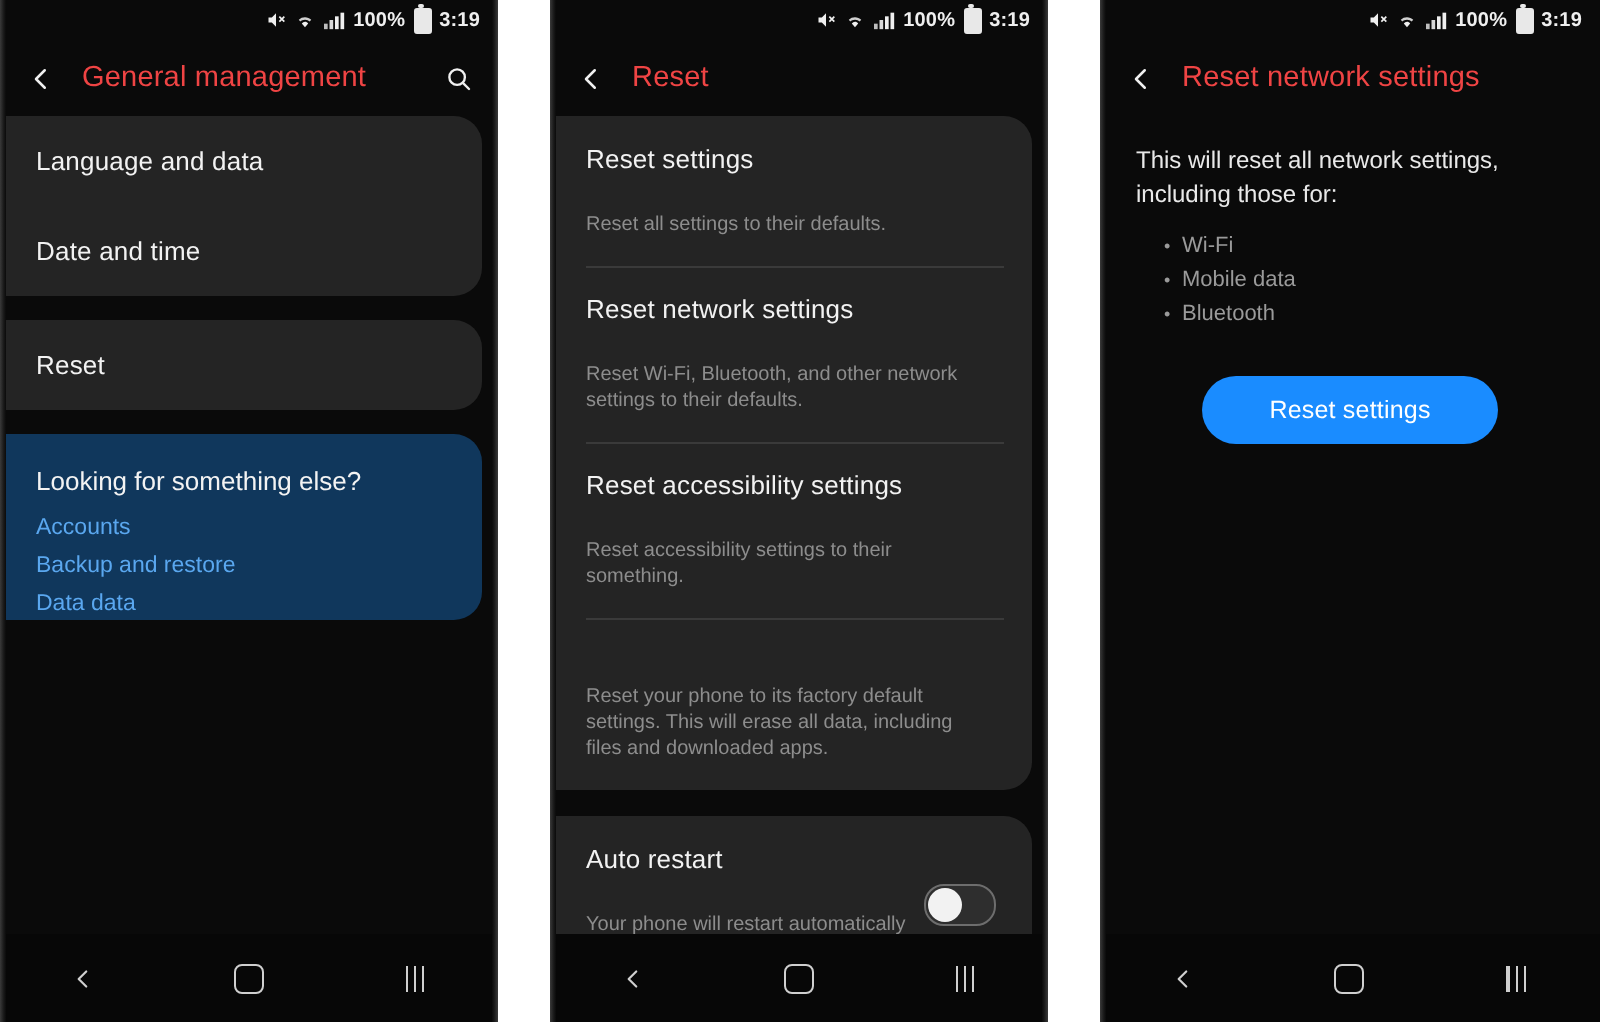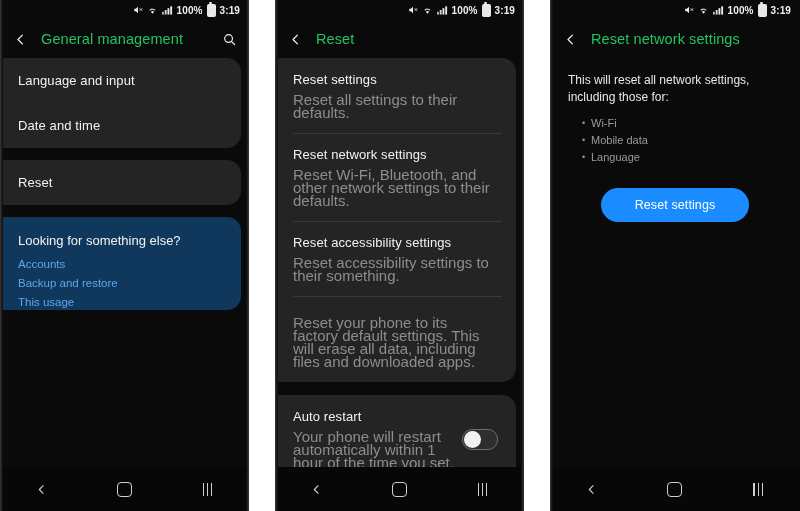--- a/index.html
+++ b/index.html
@@ -78,21 +78,21 @@
     border-radius: 1px;
   }
 
   
   .appbar {
     position: relative;
     height: 38px;
     display: flex;
     align-items: center;
     padding: 0 12px 0 13px;
-    color: #22c55e;
+    color: #ef4444;
   }
   .appbar-title {
     font-size: 14.5px;
     font-weight: 500;
     margin-left: 13px;
     flex: 1;
     white-space: nowrap;
     letter-spacing: 0.1px;
   }
   .appbar .back-icon { display: flex; align-items: center; }
@@ -122,23 +122,23 @@
     background: #3a3a3a;
   }
   .row-title {
     color: #f2f2f2;
     font-size: 13px;
     font-weight: 500;
     letter-spacing: 0.1px;
   }
   .row-sub {
     color: #8d8d8d;
-    font-size: 15px;
+    font-size: 10px;
     line-height: 13px;
-    margin-top: 6px;
+    margin-top: 19px;
     padding-right: 6px;
   }
 
   
   .simple-row {
     position: relative;
     padding: 15px 16px 15px 0;
   }
   .simple-row .row-title { font-size: 13px; font-weight: 400; }
 
@@ -310,21 +310,21 @@
             <circle cx="10.5" cy="10.5" r="6.2" fill="none" stroke="#f0f0f0" stroke-width="1.9"></circle>
             <path stroke="#f0f0f0" stroke-width="1.9" stroke-linecap="round" d="M15.3 15.3L20 20"></path>
           </svg>
       </span>
     </div>
 
     <div class="content">
 
       <div class="card">
         <div class="simple-row">
-          <div class="row-title">Language and input</div>
+          <div class="row-title">Language and data</div>
         </div>
         <div class="simple-row">
           <div class="divider"></div>
           <div class="row-title">Date and time</div>
         </div>
       </div>
 
       <div style="height:12px"></div>
 
       <div class="card">
@@ -332,21 +332,21 @@
           <div class="row-title">Reset</div>
         </div>
       </div>
 
       <div style="height:12px"></div>
 
       <div class="promo">
         <div class="promo-title">Looking for something else?</div>
         <div class="promo-link">Accounts</div>
         <div class="promo-link">Backup and restore</div>
-        <div class="promo-link">This usage</div>
+        <div class="promo-link">Data data</div>
       </div>
 
     </div>
 
     <div class="navbar">
       <div class="nav-btn">
         <svg width="13" height="13" viewBox="0 0 24 24">
             <path fill="none" stroke="#cfcfcf" stroke-width="2" stroke-linecap="round" stroke-linejoin="round" d="M15 5l-7 7 7 7"></path>
           </svg>
       </div>
@@ -499,21 +499,21 @@
           </svg>
       </span>
       <span class="appbar-title">Reset network settings</span>
     </div>
 
     <div class="p3-body">
       <div class="p3-lead">This will reset all network settings, including those for:</div>
       <div class="p3-bullets">
         <div class="p3-bullet">Wi-Fi</div>
         <div class="p3-bullet">Mobile data</div>
-        <div class="p3-bullet">Language</div>
+        <div class="p3-bullet">Bluetooth</div>
       </div>
       <div class="p3-btn-wrap">
         <button class="p3-btn">Reset settings</button>
       </div>
     </div>
 
     <div class="navbar">
       <div class="nav-btn">
         <svg width="13" height="13" viewBox="0 0 24 24">
             <path fill="none" stroke="#cfcfcf" stroke-width="2" stroke-linecap="round" stroke-linejoin="round" d="M15 5l-7 7 7 7"></path>

